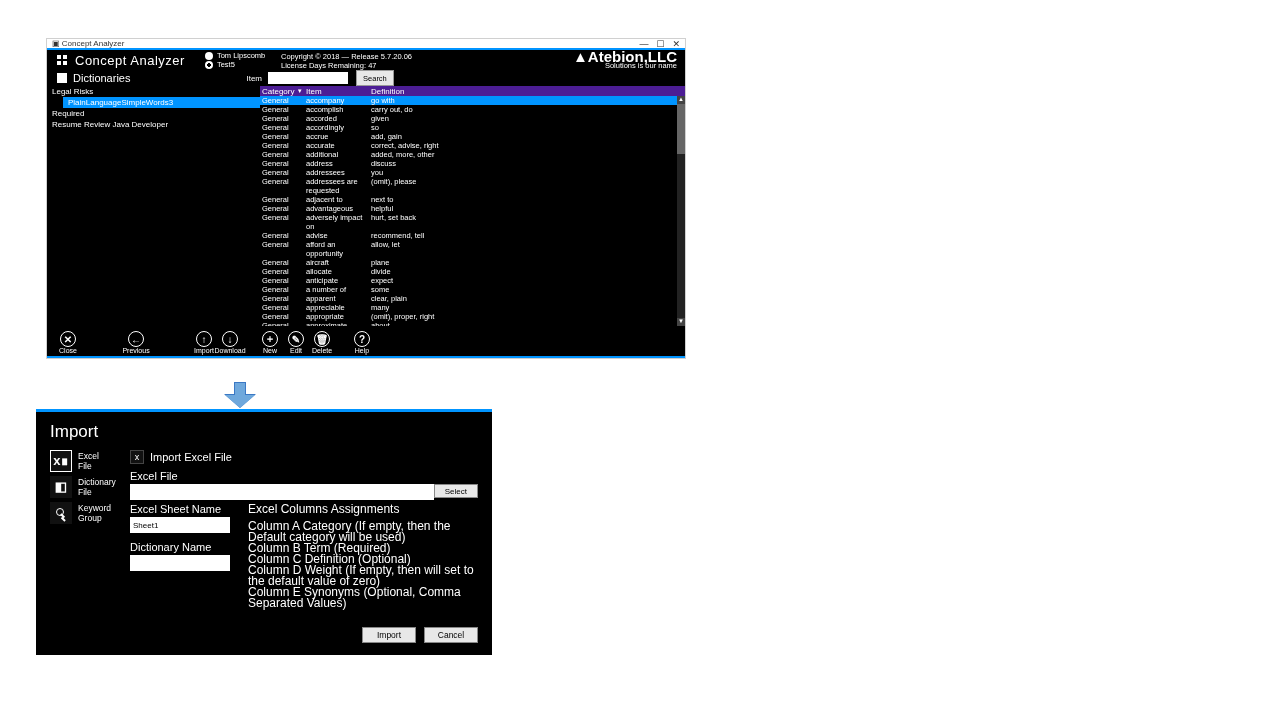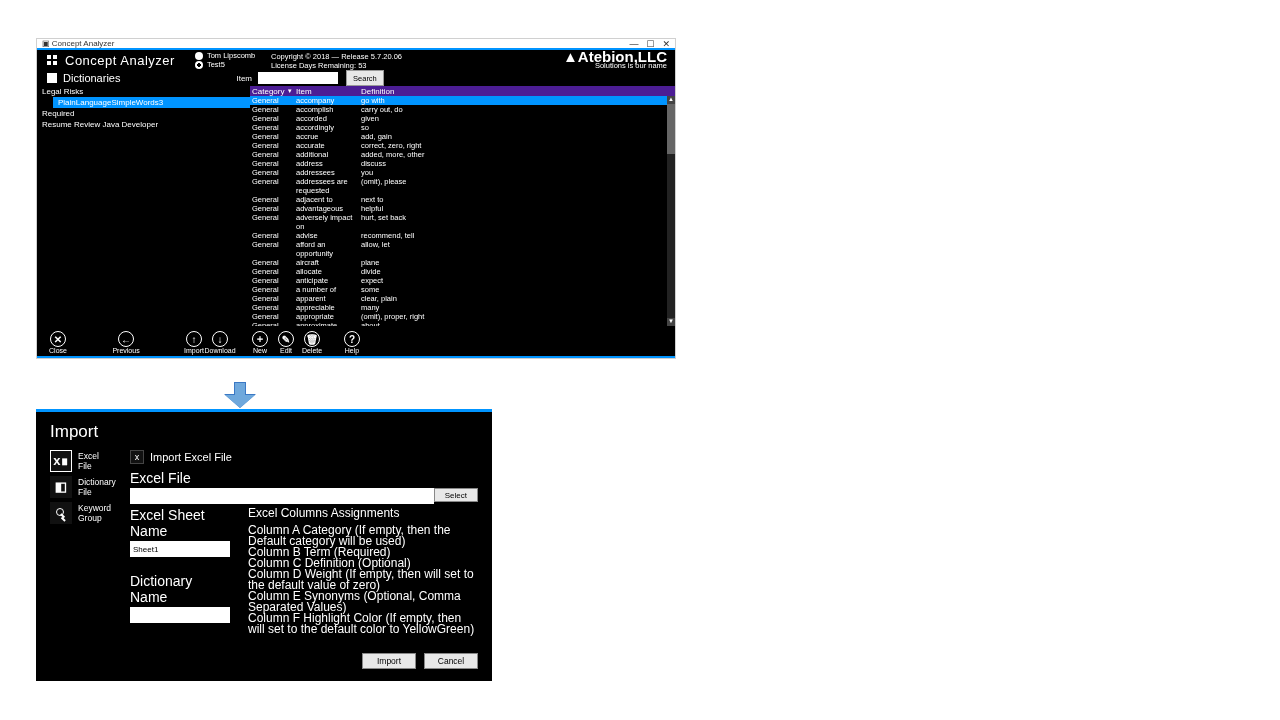--- a/index.html
+++ b/index.html
@@ -1,19 +1,19 @@
 <!DOCTYPE html>
 <html><head>
 <meta charset="utf-8">
 <style>
   * { box-sizing: border-box; margin: 0; padding: 0; }
   body { background: #fff; font-family: "Segoe UI", Arial, sans-serif; font-size: 10px; color: #fff; width: 1280px; height: 720px; position: relative; }
 
   
-  .window-chrome { position: absolute; left: 36px; top: 38px; width: 640px; background: #fff; border: 1px solid #d0d0d0; }
+  .window-chrome { position: absolute; left: 46px; top: 38px; width: 640px; background: #fff; border: 1px solid #d0d0d0; }
   .titlebar { height: 9px; display: flex; align-items: center; justify-content: space-between; padding: 0 5px; color: #333; font-size: 8px; }
   .titlebar .ctl { display: flex; gap: 8px; font-size: 9px; }
   .window { width: 638px; background: #000; border-top: 2px solid #0094ff; border-bottom: 2px solid #0094ff; }
   .header { display: flex; align-items: center; height: 20px; padding: 2px 8px; position: relative; }
   .brand-icon { width: 14px; height: 14px; display: inline-block; margin-right: 6px; position: relative;}
   .brand-icon:before { content:""; position:absolute; inset:0; background:
       linear-gradient(#fff,#fff) left 2px top 2px/4px 4px no-repeat,
       linear-gradient(#fff,#fff) left 8px top 2px/4px 4px no-repeat,
       linear-gradient(#fff,#fff) left 2px top 8px/4px 4px no-repeat,
       linear-gradient(#fff,#fff) left 8px top 8px/4px 4px no-repeat;}
@@ -63,21 +63,21 @@
   .dialog { position:absolute; left:36px; top:409px; width:456px; background:#000; border-top:3px solid #0094ff; padding:10px 14px 12px 14px;}
   .dlg-title { font-size:17px; font-weight:300; margin-bottom:8px;}
   .dlg-body { display:flex; }
   .tiles { display:flex; flex-direction:column; gap:4px; width:80px;}
   .tile { display:flex; align-items:center; gap:6px; font-size:8.5px; line-height:10px;}
   .tile .box { width:22px; height:22px; border:1px solid transparent; background:#111; display:flex; align-items:center; justify-content:center; font-size:13px;}
   .tile.sel .box { border:1px solid #fff;}
   .panel { flex:1; }
   .panel-head { display:flex; align-items:center; gap:6px; font-size:11px; margin-bottom:6px;}
   .panel-head .box { width:14px; height:14px; background:#111; border:1px solid #444; display:flex; align-items:center; justify-content:center; font-size:9px;}
-  .fld-lbl { font-size:14px; margin:3px 0 2px 0; }
+  .fld-lbl { font-size:11px; margin:3px 0 2px 0; }
   .fld-row { display:flex; }
   .fld-row input { flex:1; height:14px; border:0; background:#fff; font-size:8px; padding:8px 3px;}
   .fld-row button { height:14px; font-size:8px; padding:0 10px; background:#e8e8e8; border:1px solid #888;}
   .short input { width:100px; flex:none;}
   .cols { font-size:12px; line-height:11px; }
   .cols .hd { margin:4px 0 6px; }
   .two-col { display:flex; gap:18px; }
   .dlg-buttons { display:flex; justify-content:flex-end; gap:8px; margin-top:18px;}
   .dlg-buttons button { width:54px; height:16px; font-size:8.5px; background:#e8e8e8; border:1px solid #888;}
 
@@ -111,21 +111,21 @@
             <span class="user-icon"></span>
             <span>Tom Lipscomb</span>
           </div>
         <div>
             <span class="gear-icon"></span>
             <span>Test5</span>
           </div>
       </div>
       <div class="copy">
         <div>Copyright © 2018 — Release 5.7.20.06</div>
-        <div>License Days Remaining: 53</div>
+        <div>License Days Remaining: 47</div>
       </div>
       <div class="atebion">
         <div class="logo">▲Atebion,LLC</div>
         <div>Solutions is our name</div>
       </div>
     </div>
 
     <div class="subhdr">
       <span class="cube"></span>
       <span class="title">Dictionaries</span>
@@ -176,21 +176,21 @@
             <div class="trow">
               <div class="c-cat">General</div>
               <div style="width:8px"></div>
               <div class="c-item">accrue</div>
               <div class="c-def">add, gain</div>
             </div>
             <div class="trow">
               <div class="c-cat">General</div>
               <div style="width:8px"></div>
               <div class="c-item">accurate</div>
-              <div class="c-def">correct, zero, right</div>
+              <div class="c-def">correct, advise, right</div>
             </div>
             <div class="trow">
               <div class="c-cat">General</div>
               <div style="width:8px"></div>
               <div class="c-item">additional</div>
               <div class="c-def">added, more, other</div>
             </div>
             <div class="trow">
               <div class="c-cat">General</div>
               <div style="width:8px"></div>
@@ -371,34 +371,33 @@
       <div class="fld-row">
         <input style="">
         <button>Select</button>
       </div>
       <div class="two-col">
         <div style="width:110px;">
           <div class="fld-lbl">Excel Sheet Name</div>
           <div class="fld-row short">
               <input value="Sheet1" style="">
             </div>
-          <div class="fld-lbl" style="margin-top:16px;">Dictionary Name</div>
+          <div class="fld-lbl" style="margin-top:8px;">Dictionary Name</div>
           <div class="fld-row short">
               <input style="">
             </div>
         </div>
         <div class="cols">
           <div class="hd">Excel Columns Assignments</div>
           <div id="col-lines">
               <div>Column A  Category (If empty, then the Default category will be used)</div>
               <div>Column B  Term  (Required)</div>
               <div>Column C  Definition (Optional)</div>
               <div>Column D  Weight (If empty, then will set to the default value of zero)</div>
               <div>Column E  Synonyms  (Optional, Comma Separated Values)</div>
-              <div>Column F  Highlight Color (If empty, then will set to the default color to YellowGreen)</div>
             </div>
         </div>
       </div>
       <div class="dlg-buttons">
         <button>Import</button>
         <button>Cancel</button>
       </div>
     </div>
   </div>
 </div>

